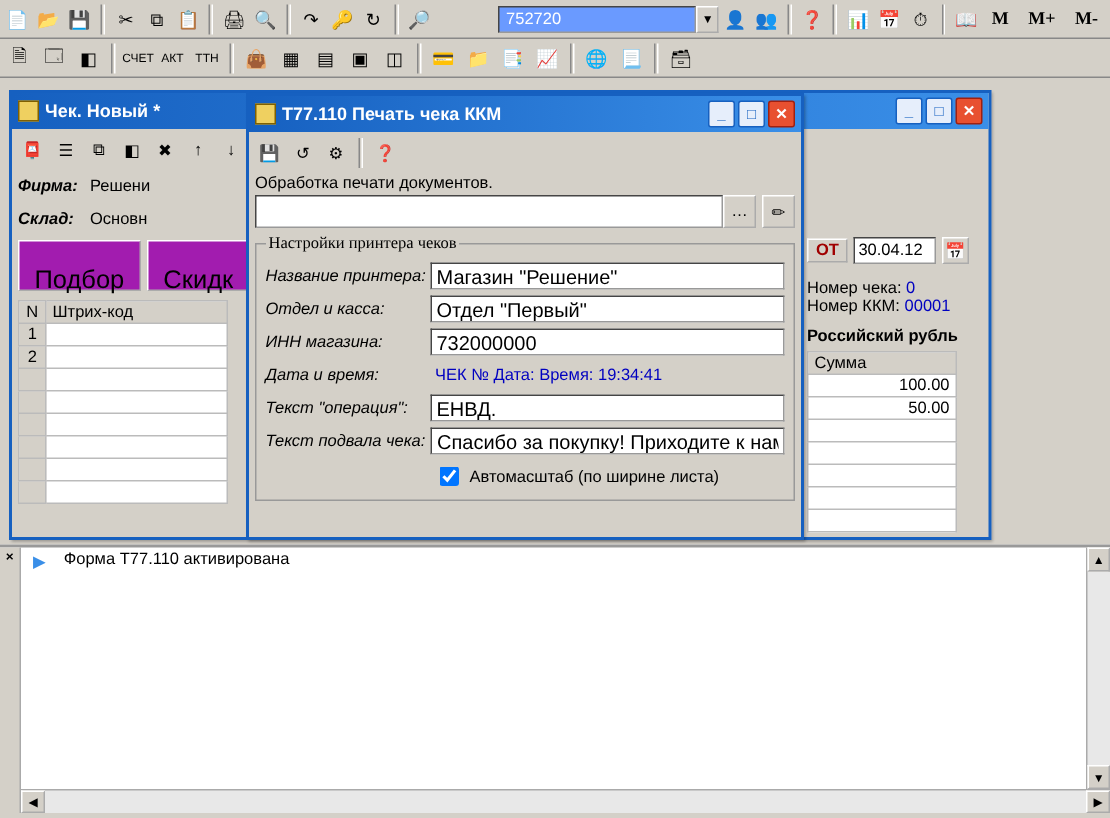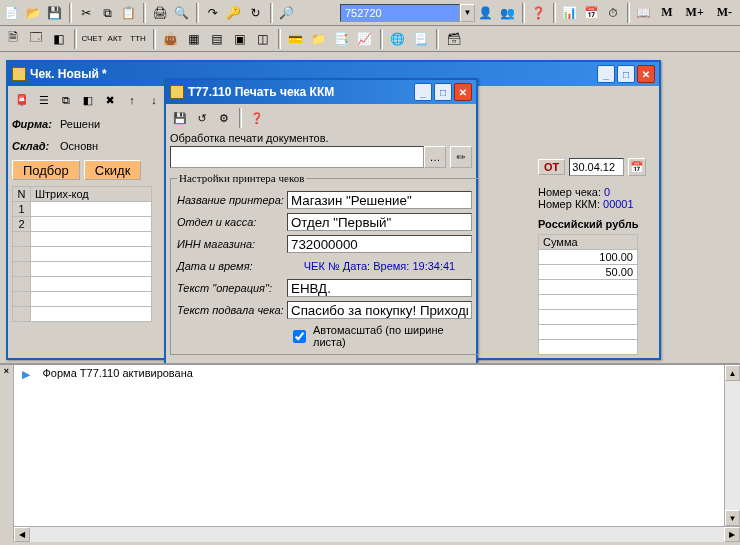--- a/index.html
+++ b/index.html
@@ -125,21 +125,21 @@
 
   .form-row { display: flex; align-items: center; margin: 2px 0; min-height: 20px; }
   .form-label { width: 110px; font-style: italic; }
   .form-input {
     flex: 1;
     height: 18px;
     border: 1px inset #999;
     padding: 1px 3px;
     background: #fff;
   }
-  .form-static { flex: 1; padding: 1px 3px; text-align: center; }
+  .form-static { flex: 1; padding: 1px 3px; }
   .link-blue { color: #0000c0; text-decoration: none; }
 
   fieldset {
     border: 1px solid #999;
     margin: 4px 0;
     padding: 4px 6px 6px;
   }
   fieldset legend { font-size: 11px; font-family: Liberation Serif, serif; }
 
   .big-combo {
@@ -283,23 +283,23 @@
     background: #d4d0c8;
     border: 1px outset #fff;
     font-size: 8px;
     display: flex; align-items: center; justify-content: center;
     cursor: pointer;
   }
   .msg-container { flex: 1; display: flex; flex-direction: column; }
   .msg-main { flex: 1; display: flex; }
   .btn-flat {
     border: 1px outset #fff;
-    background: #fdba74;
-    padding: 1px 10px;
-    font-size: 13px;
+    background: #a21caf;
+    padding: 16px 10px;
+    font-size: 17px;
     cursor: pointer;
     height: 20px;
   }
 
   .checkbox-row {
     display: flex;
     align-items: center;
     gap: 4px;
     margin-top: 4px;
     margin-left: 112px;
@@ -319,21 +319,21 @@
   <span class="tb-sep"></span>
   <span class="tb-btn">🖨</span>
   <span class="tb-btn">🔍</span>
   <span class="tb-sep"></span>
   <span class="tb-btn">↷</span>
   <span class="tb-btn">🔑</span>
   <span class="tb-btn">↻</span>
   <span class="tb-sep"></span>
   <span class="tb-btn">🔎</span>
   <div class="combo">
-    <input class="tb-input" style="width: 120px; background: rgb(106, 154, 255); color: rgb(255, 255, 255); margin-left: 42px;" value="752720">
+    <input class="tb-input" style="width: 132px; background: rgb(106, 154, 255); color: rgb(255, 255, 255); margin-left: 42px;" value="752720">
     <span class="combo-btn">▼</span>
   </div>
   <span class="tb-btn">👤</span>
   <span class="tb-btn">👥</span>
   <span class="tb-sep"></span>
   <span class="tb-btn">❓</span>
   <span class="tb-sep"></span>
   <span class="tb-btn">📊</span>
   <span class="tb-btn">📅</span>
   <span class="tb-btn">⏱</span>
@@ -487,21 +487,21 @@
             </tr>
         <tr>
               <td>&nbsp;</td>
             </tr>
       </tbody>
         </table>
     </div>
   </div>
 </div>
 
-<div class="child-window" style="left:164px;top:78px;width:314px;height:298px">
+<div class="child-window" style="left:164px;top:62px;width:372px;height:298px">
   <div class="titlebar">
     <span class="title-icon"></span>
     <span class="title-text">T77.110 Печать чека ККМ</span>
     <div class="win-btns">
       <span class="win-btn">_</span>
       <span class="win-btn">□</span>
       <span class="win-btn close">✕</span>
     </div>
   </div>
   <div class="win-body">

